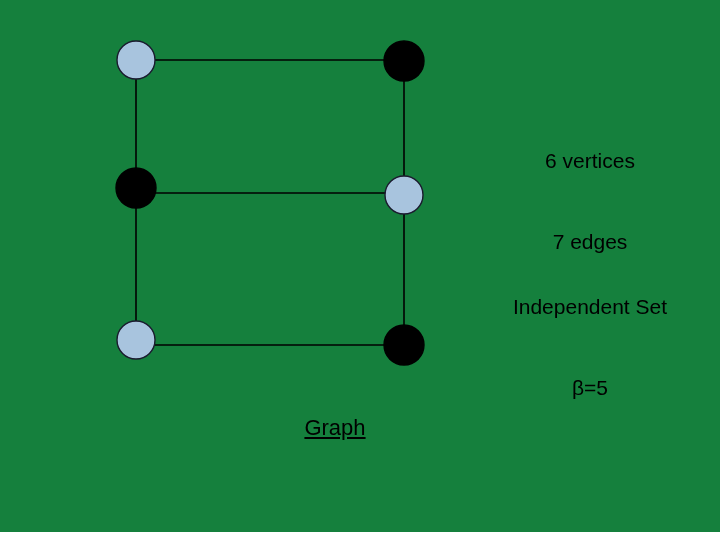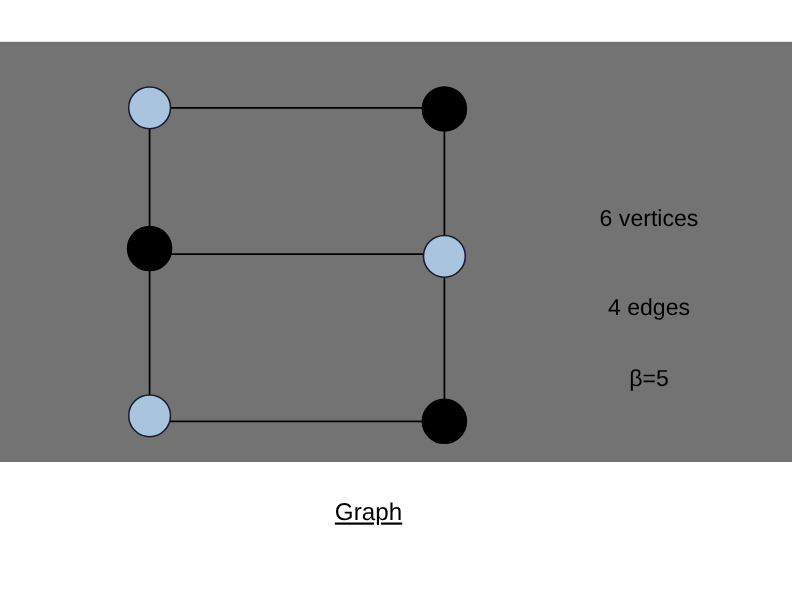--- a/index.html
+++ b/index.html
@@ -9,23 +9,22 @@
   }
   body {
     width: 720px;
     height: 540px;
     font-family: "Liberation Sans", sans-serif;
     overflow: hidden;
   }
   #slide {
     position: relative;
     width: 720px;
-    height: 382px;
-    background: #737373;
-    margin-top: 38px;
+    height: 532px;
+    background: #15803d;
   }
   #graph-svg {
     position: absolute;
     left: 0;
     top: 0;
     width: 720px;
     height: 540px;
   }
   .anno {
     position: absolute;
@@ -77,22 +76,23 @@
       <circle cx="404" cy="61" r="20" fill="#000000" stroke="#000000" stroke-width="1.4"></circle>
       <circle cx="136" cy="188" r="20" fill="#000000" stroke="#000000" stroke-width="1.4"></circle>
       <circle cx="404" cy="195" r="19" fill="#a8c4de" stroke="#1a1a2e" stroke-width="1.4"></circle>
       <circle cx="136" cy="340" r="19" fill="#a8c4de" stroke="#1a1a2e" stroke-width="1.4"></circle>
       <circle cx="404" cy="345" r="20" fill="#000000" stroke="#000000" stroke-width="1.4"></circle>
     </g>
   </svg>
 
   <div class="anno" id="annotation-counts">
     <span class="anno-line">6 vertices</span>
-    <span class="anno-line">4 edges</span>
+    <span class="anno-line">7 edges</span>
   </div>
 
   <div class="anno" id="annotation-independent-set">
+    <span class="anno-line">Independent Set</span>
     <span class="anno-line">β=5</span>
   </div>
 
   <div class="anno" id="caption-graph">Graph</div>
 
 </div>
 
 </body></html>

